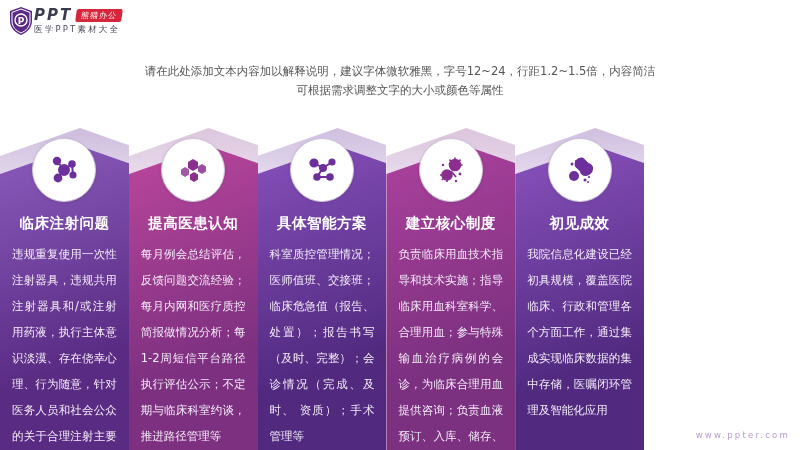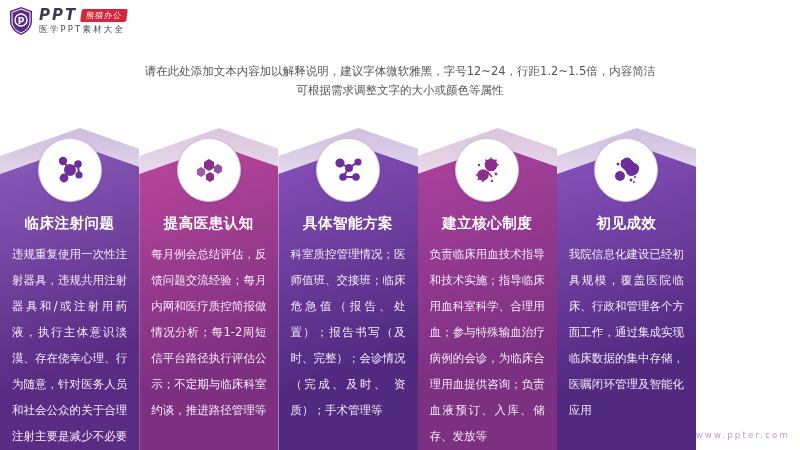--- a/index.html
+++ b/index.html
@@ -8,36 +8,36 @@
     background:#ffffff;
     font-family:"DejaVu Sans","Liberation Sans",sans-serif;
     position:relative;
   }
   .slide{position:absolute;inset:0;background:#fff;}
 
   
   .logo{position:absolute;left:8px;top:5px;display:flex;align-items:center;height:32px;}
   .shield{width:26px;height:30px;position:relative;flex:0 0 auto;}
   .shield svg{display:block;}
-  .logo-txt{margin-left:5px;display:flex;flex-direction:column;justify-content:flex-end;}
+  .logo-txt{display:flex;flex-direction:column;justify-content:flex-end;}
   .logo-row1{display:flex;align-items:center;height:15px;}
   .ppt-word{font-size:15px;font-weight:bold;color:#3b3b4f;letter-spacing:2px;font-style:italic;line-height:15px;}
   .red-badge{margin-left:4px;background:#d6263b;color:#fff;font-size:8px;line-height:11px;
              padding:1px 5px;border-radius:2px;letter-spacing:1px;transform:skewX(-8deg);}
   .logo-row2{font-size:8.5px;color:#4a4a5a;letter-spacing:2.2px;line-height:11px;margin-top:1px;}
 
   
   .title{position:absolute;top:14px;left:0;width:100%;text-align:center;
          font-size:30px;font-weight:bold;color:#3b3b3b;letter-spacing:3px;}
   .subtitle{position:absolute;top:62px;left:0;width:100%;text-align:center;
             font-size:11.5px;color:#555;line-height:19px;}
   .subtitle div{white-space:nowrap;}
 
   
-  .cols{position:absolute;left:0;top:128px;width:696px;height:322px;display:flex;}
+  .cols{position:absolute;left:0;top:128px;width:644px;height:322px;display:flex;}
   .col{position:relative;width:160px;height:322px;overflow:hidden;}
 
   
   .band{position:absolute;left:0;top:0;width:160px;height:74px;
         clip-path:polygon(0 28px,80px 0,160px 28px,160px 46px,80px 18px,0 46px);}
   
   .body{position:absolute;left:0;top:0;width:160px;height:322px;
         clip-path:polygon(0 46px,80px 18px,160px 46px,160px 322px,0 322px);}
 
   .icon-circle{position:absolute;left:50%;top:10px;transform:translateX(-50%);

